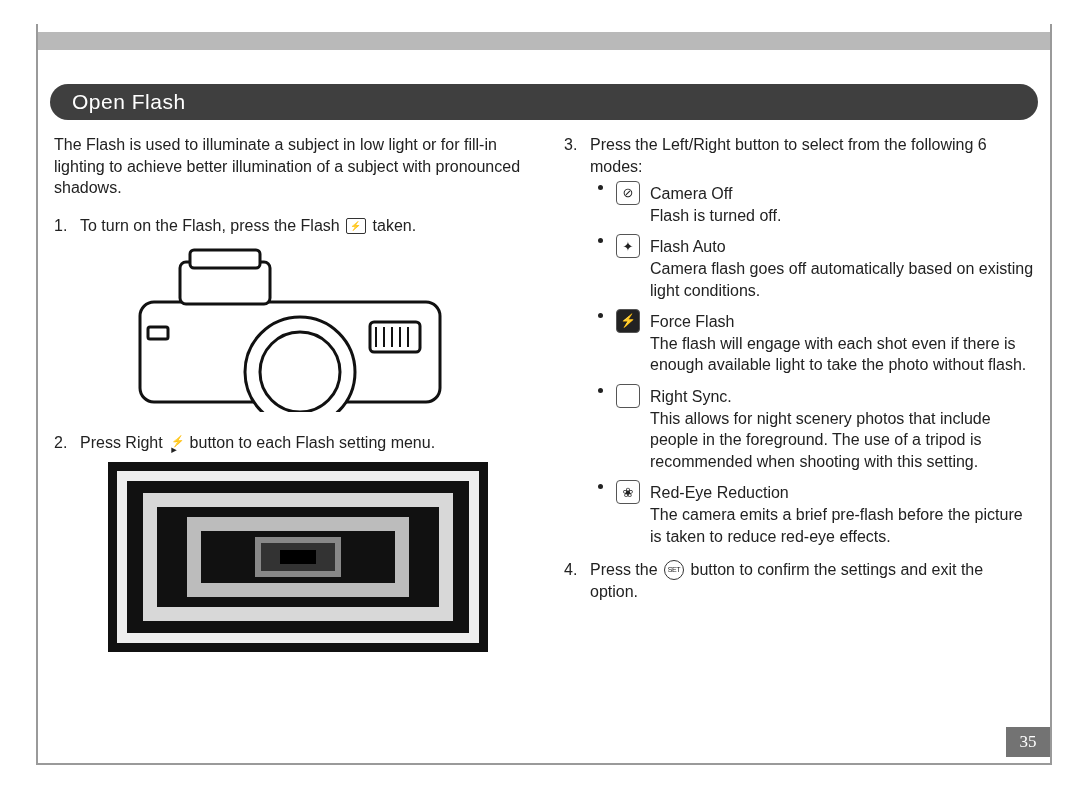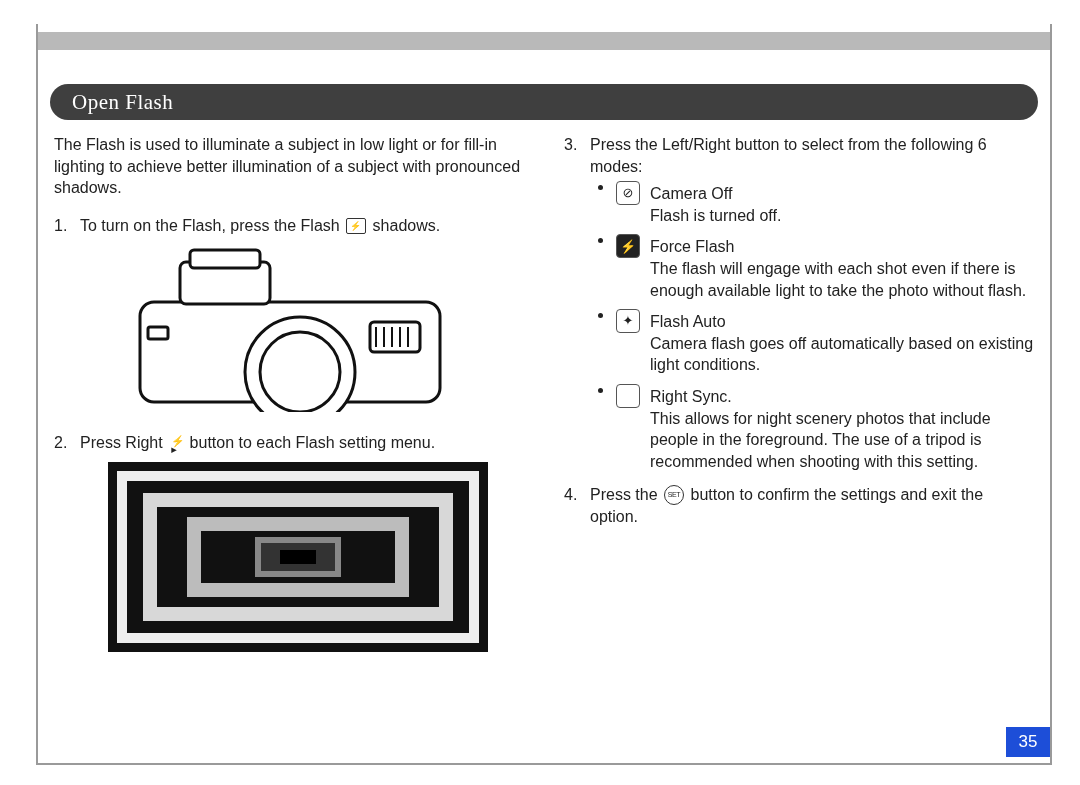--- a/index.html
+++ b/index.html
@@ -34,21 +34,20 @@
     margin: 0 4px 14px 4px;
     height: 36px;
     background: #3f3f3f;
     border-radius: 18px;
     color: #fff;
     display: flex;
     align-items: center;
     padding-left: 22px;
     font-size: 21px;
     letter-spacing: 0.5px;
-    font-family: Liberation Serif, serif;
   }
   .cols {
     display: flex;
     gap: 40px;
     padding: 0 8px;
     margin-top: 7px;
   }
   .col { flex: 1 1 0; }
   .intro { margin-bottom: 16px; line-height: 1.35; }
   ol.steps { list-style: none; padding-left: 0; }
@@ -90,24 +89,25 @@
     display: flex; align-items: center; justify-content: center;
     font-size: 13px; background: #fff;
   }
   .mode-name { }
   .mode-desc { display: block; }
 
   .page-number {
     position: absolute;
     right: 0; bottom: -4px;
     width: 44px; height: 30px;
-    background: #1d4ed8;
+    background: #737373;
     color: #fff;
     display: flex; align-items: center; justify-content: center;
     font-size: 17px;
+    font-family: Liberation Serif, serif;
   }
   .icon-forceoff::before { content: "⊘"; }
   .icon-auto::before { content: "✦"; }
   .icon-forceflash { background: #222 !important; color: #fff; }
   .icon-forceflash::before { content: "⚡"; }
   .icon-slowsync { background: linear-gradient(135deg,#8cd,#358); color:#fff; border-color:#8cd;}
   .icon-slowsync::before { content: "☾"; }
   .icon-slowred::before { content: "❀"; }
   .icon-slowred { position: relative; }
   .icon-slowred::after { content:"OFF"; position:absolute; bottom:-2px; right:-2px; font-size:6px; background:#fff;}
@@ -138,21 +138,21 @@
     <div class="cols">
 
       <div class="col">
         <p class="intro">The Flash is used to illuminate a subject in low light or for fill-in lighting to achieve better illumination of a subject with pronounced shadows.</p>
 
         <ol class="steps">
           <li>
             <span class="num">1.</span>
             <span>To turn on the Flash, press the Flash</span>
             <span class="inline-icon flash"></span>
-            <span>shadows.</span>
+            <span>taken.</span>
 
             <div class="camera-diagram">
               <svg width="340" height="170" viewBox="0 0 340 170">
                 <g fill="#fff" stroke="#111" stroke-width="3">
                   <rect x="20" y="60" width="300" height="100" rx="14"></rect>
                   <rect x="60" y="20" width="90" height="42" rx="6"></rect>
                   <rect x="70" y="8" width="70" height="18" rx="4"></rect>
                   <circle cx="180" cy="130" r="55"></circle>
                   <circle cx="180" cy="130" r="40"></circle>
                   <rect x="250" y="80" width="50" height="30" rx="4"></rect>
@@ -197,35 +197,41 @@
 
             <ul class="modes">
               <li>
                 <span class="bullet"></span>
                 <span class="mode-icon icon-forceoff"></span>
                 <span class="mode-name">Camera Off</span>
                 <span class="mode-desc">Flash is turned off.</span>
               </li>
               <li>
                 <span class="bullet"></span>
+                <span class="mode-icon icon-auto"></span>
+                <span class="mode-name">Flash Auto</span>
+                <span class="mode-desc">Camera flash goes off automatically based on existing light conditions.</span>
+              </li>
+              <li>
+                <span class="bullet"></span>
                 <span class="mode-icon icon-forceflash"></span>
                 <span class="mode-name">Force Flash</span>
                 <span class="mode-desc">The flash will engage with each shot even if there is enough available light to take the photo without flash.</span>
               </li>
               <li>
                 <span class="bullet"></span>
-                <span class="mode-icon icon-auto"></span>
-                <span class="mode-name">Flash Auto</span>
-                <span class="mode-desc">Camera flash goes off automatically based on existing light conditions.</span>
-              </li>
-              <li>
-                <span class="bullet"></span>
                 <span class="mode-icon icon-slowsync"></span>
                 <span class="mode-name">Right Sync.</span>
                 <span class="mode-desc">This allows for night scenery photos that include people in the foreground. The use of a tripod is recommended when shooting with this setting.</span>
+              </li>
+              <li>
+                <span class="bullet"></span>
+                <span class="mode-icon icon-redeye"></span>
+                <span class="mode-name">Red-Eye Reduction</span>
+                <span class="mode-desc">The camera emits a brief pre-flash before the picture is taken to reduce red-eye effects.</span>
               </li>
             </ul>
           </li>
 
           <li>
             <span class="num">4.</span>
             <span>Press the</span>
             <span class="inline-icon set"></span>
             <span>button to confirm the settings and exit the option.</span>
           </li>

